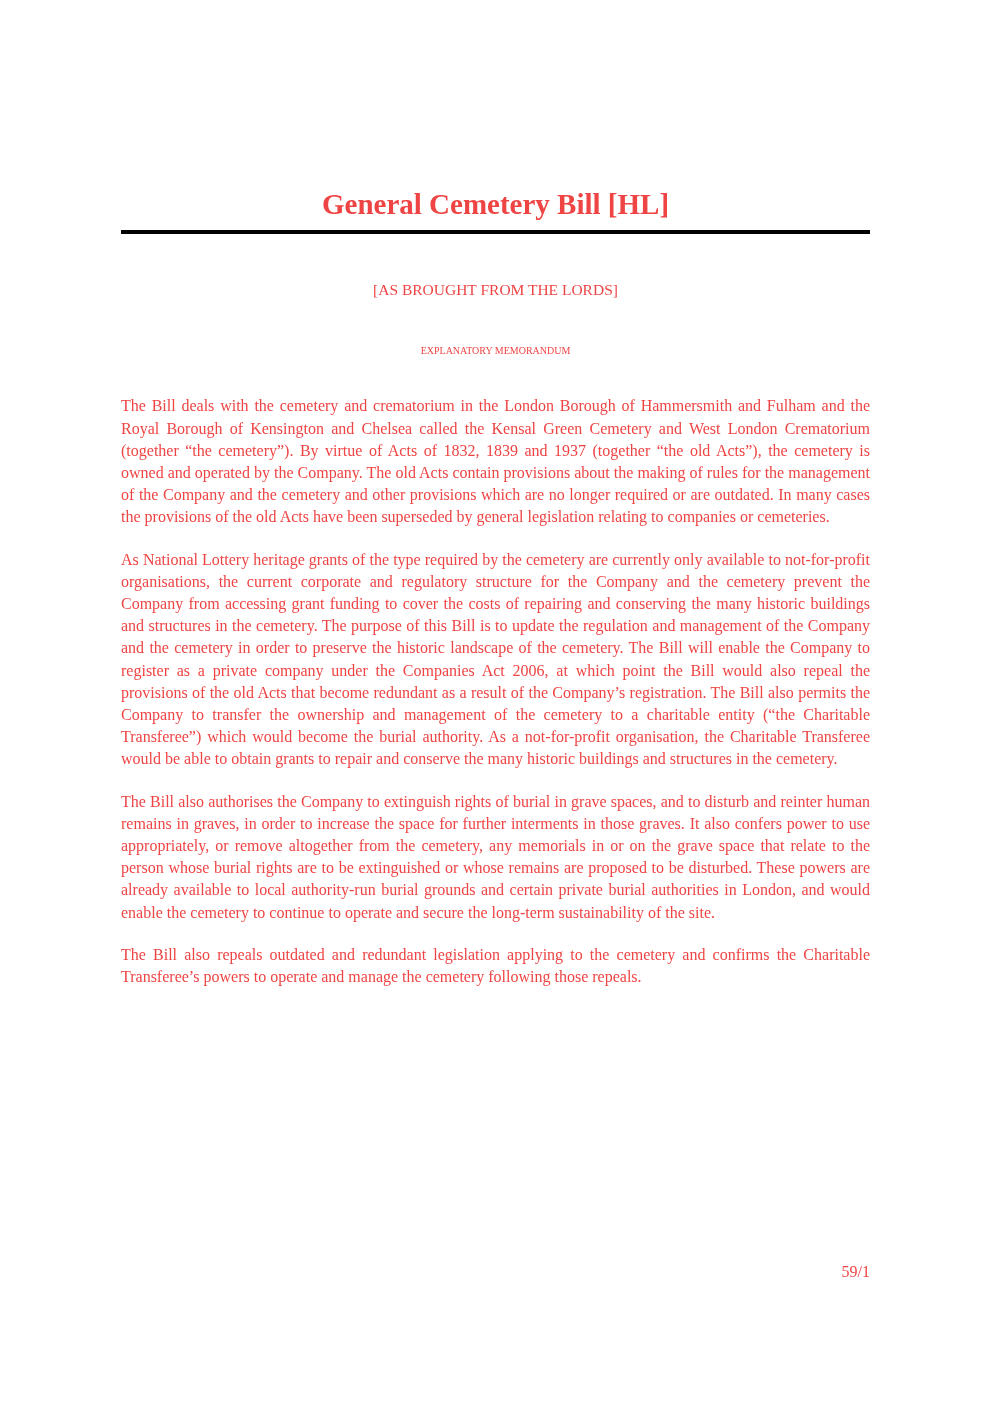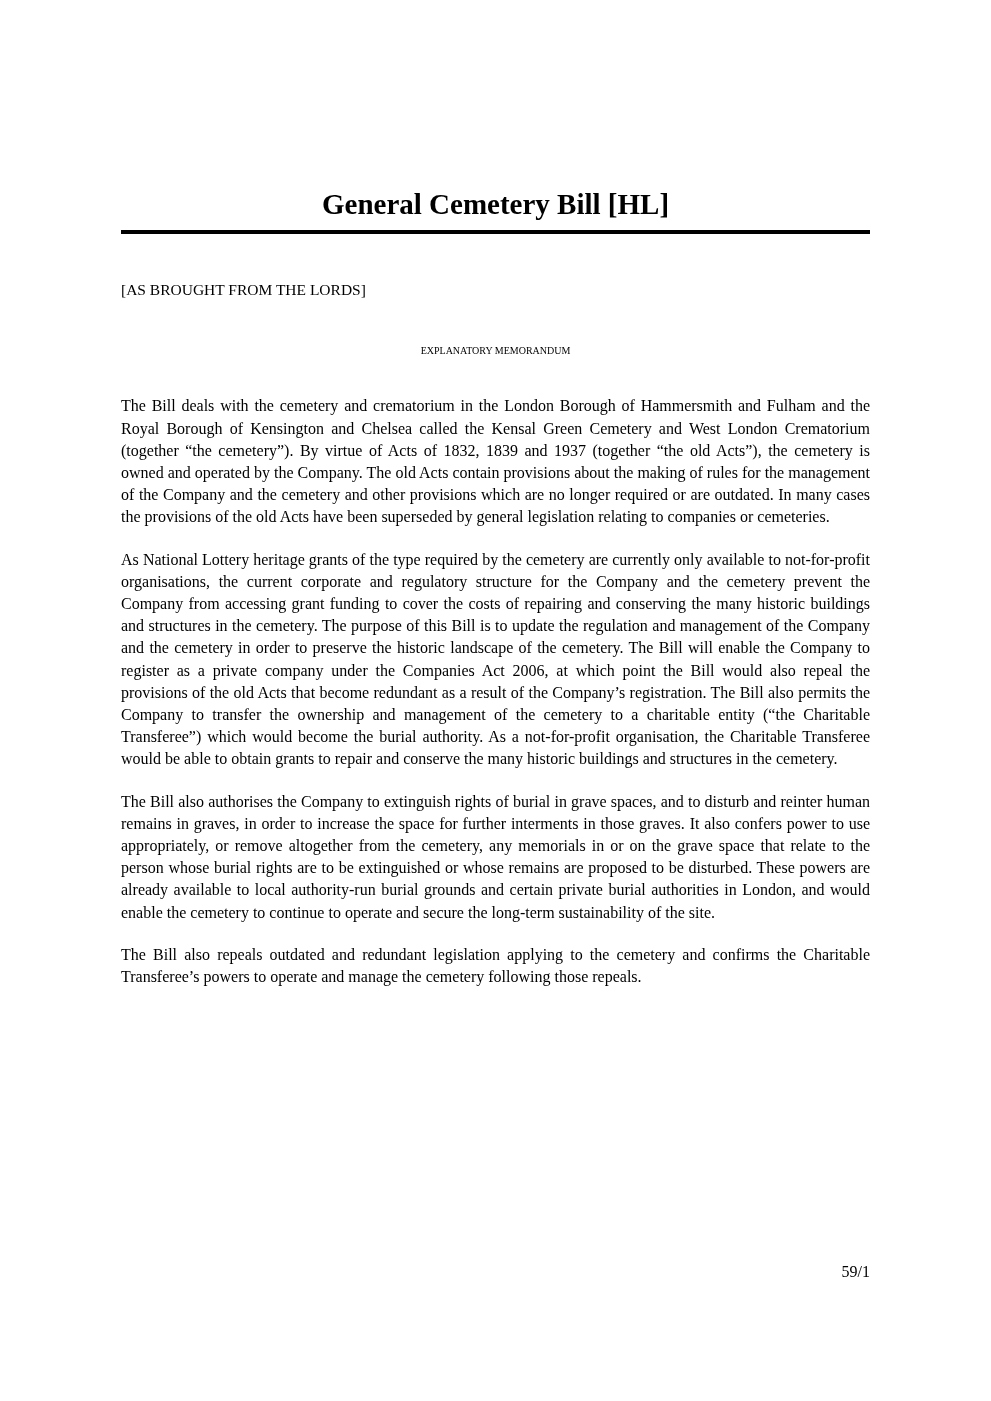--- a/index.html
+++ b/index.html
@@ -4,38 +4,39 @@
 <style>
   * { box-sizing: border-box; }
   html, body { margin: 0; padding: 0; background: #ffffff; }
   .page {
     position: relative;
     width: 991px;
     height: 1401px;
     margin: 0 auto;
     background: #ffffff;
     font-family: "Liberation Serif", "DejaVu Serif", serif;
-    color: #000000;
+    color: #ef4444;
     padding: 188px 121px 0 121px;
     overflow: hidden;
   }
   .title {
     font-size: 29px;
     font-weight: bold;
     text-align: center;
     margin: 0 0 9px 0;
     line-height: 1.15;
   }
   .double-rule {
     height: 3px;
     border-top: 3px solid #000000;
     border-bottom: 1px solid #000000;
     margin: 0;
   }
   .subtitle {
+    text-align: center;
     font-size: 15.5px;
     margin-top: 47px;
   }
   .memo-heading {
     text-align: center;
     font-size: 10px;
     margin-top: 46px;
   }
   .doc-body {
     margin-top: 39px;

